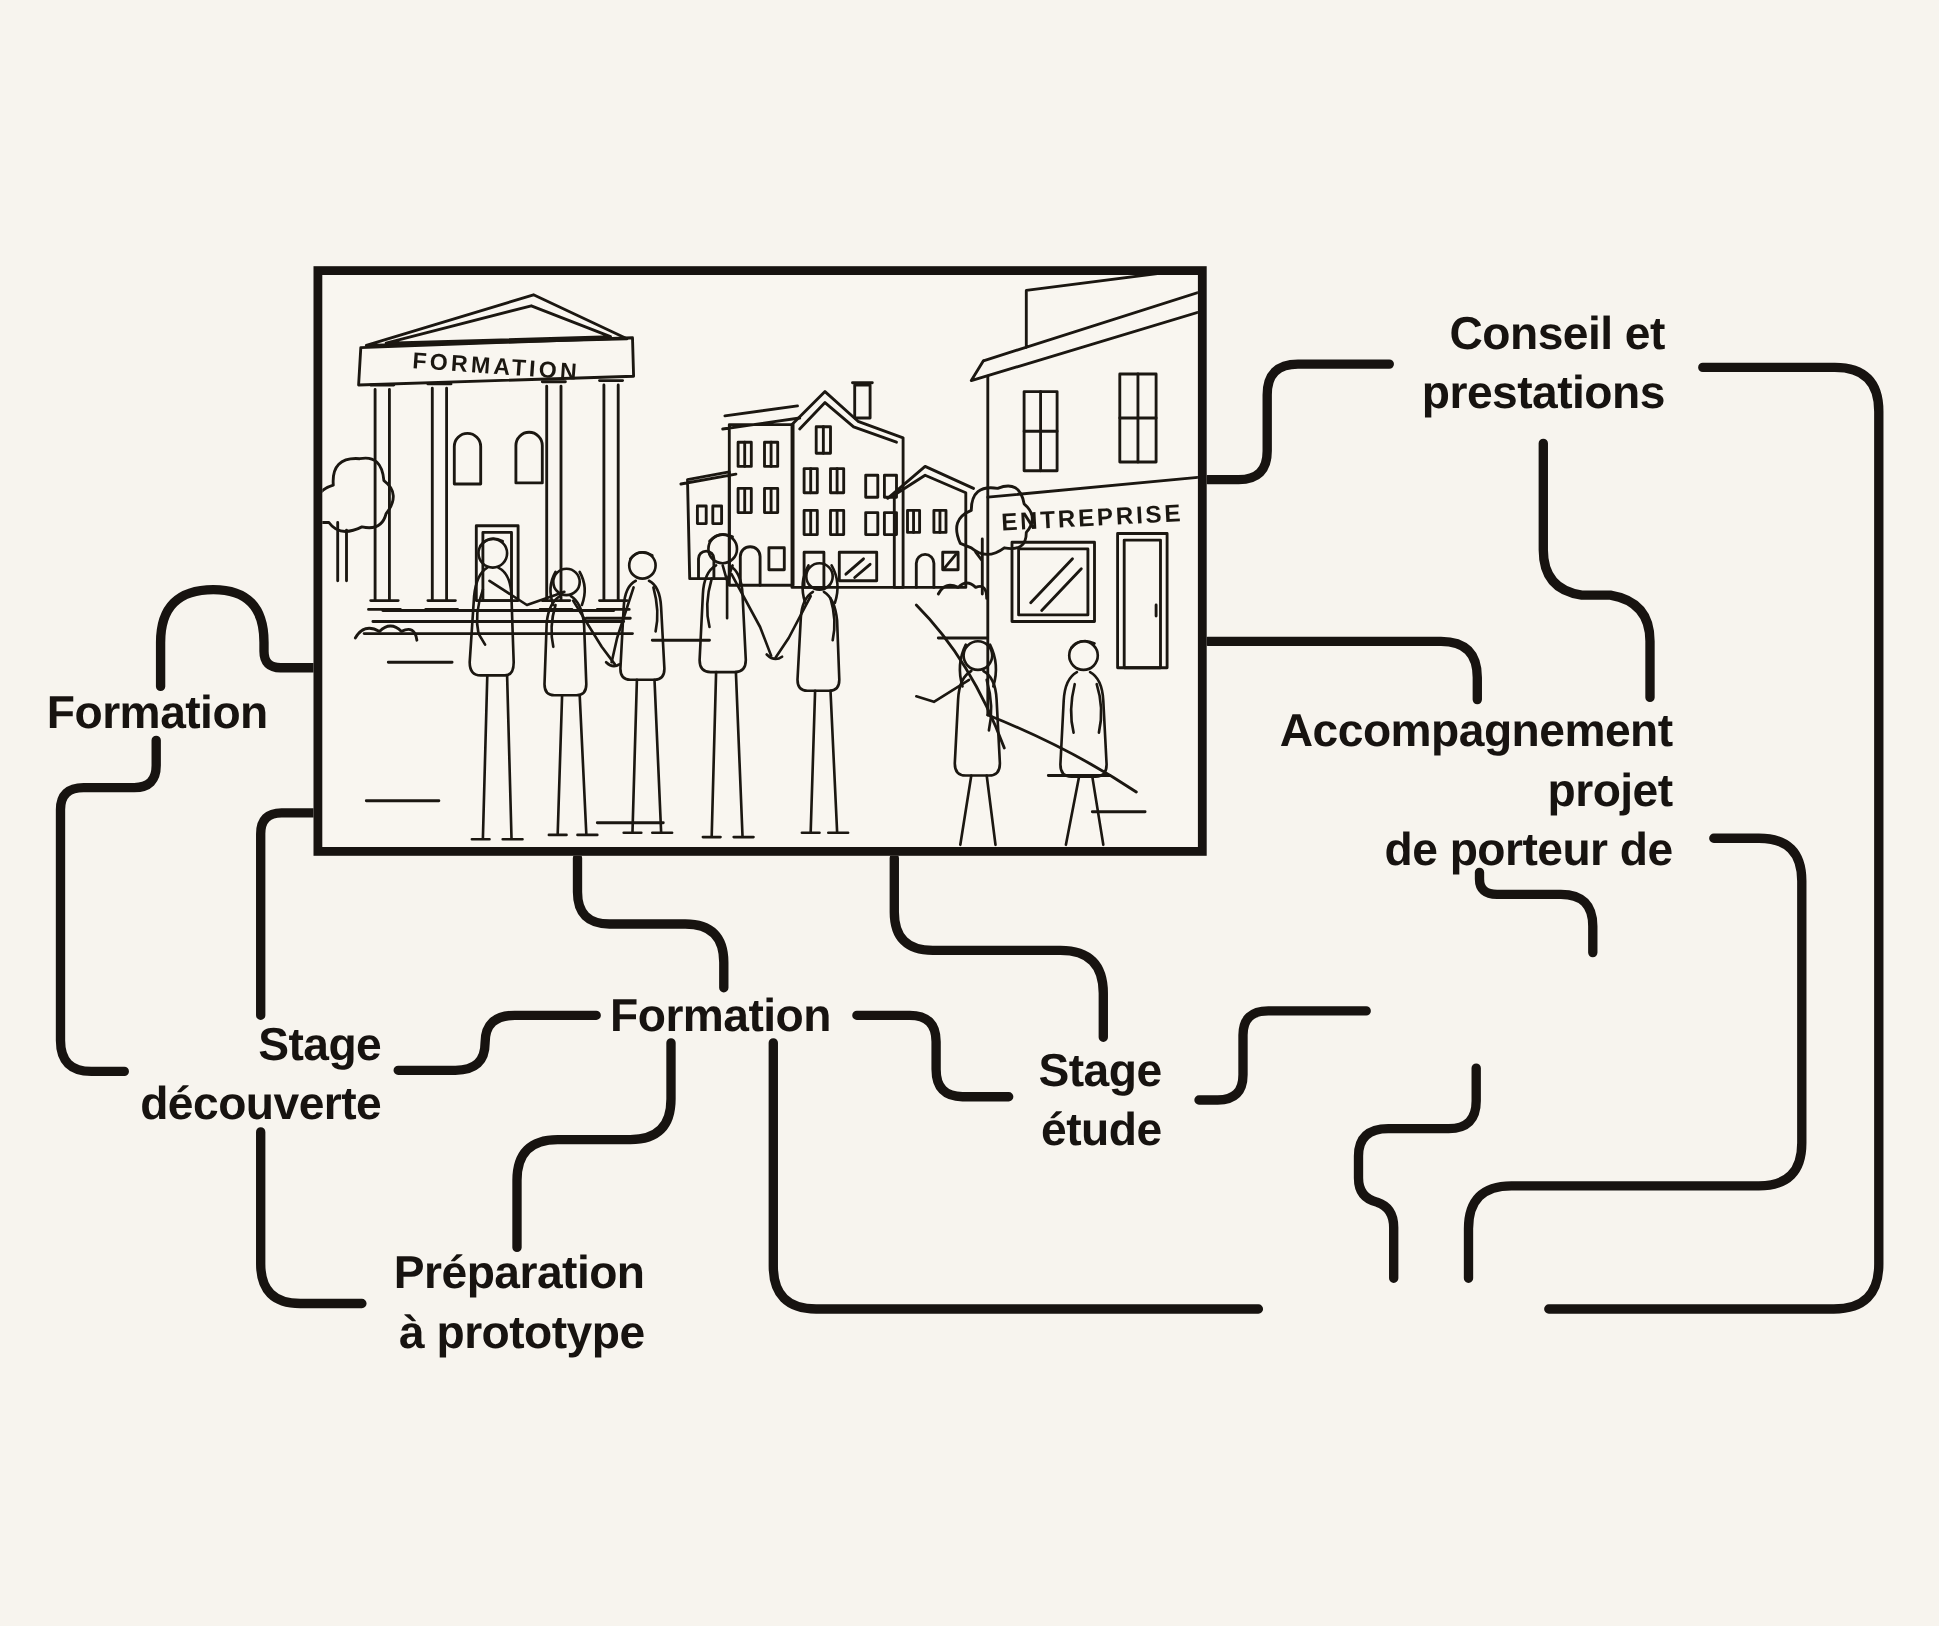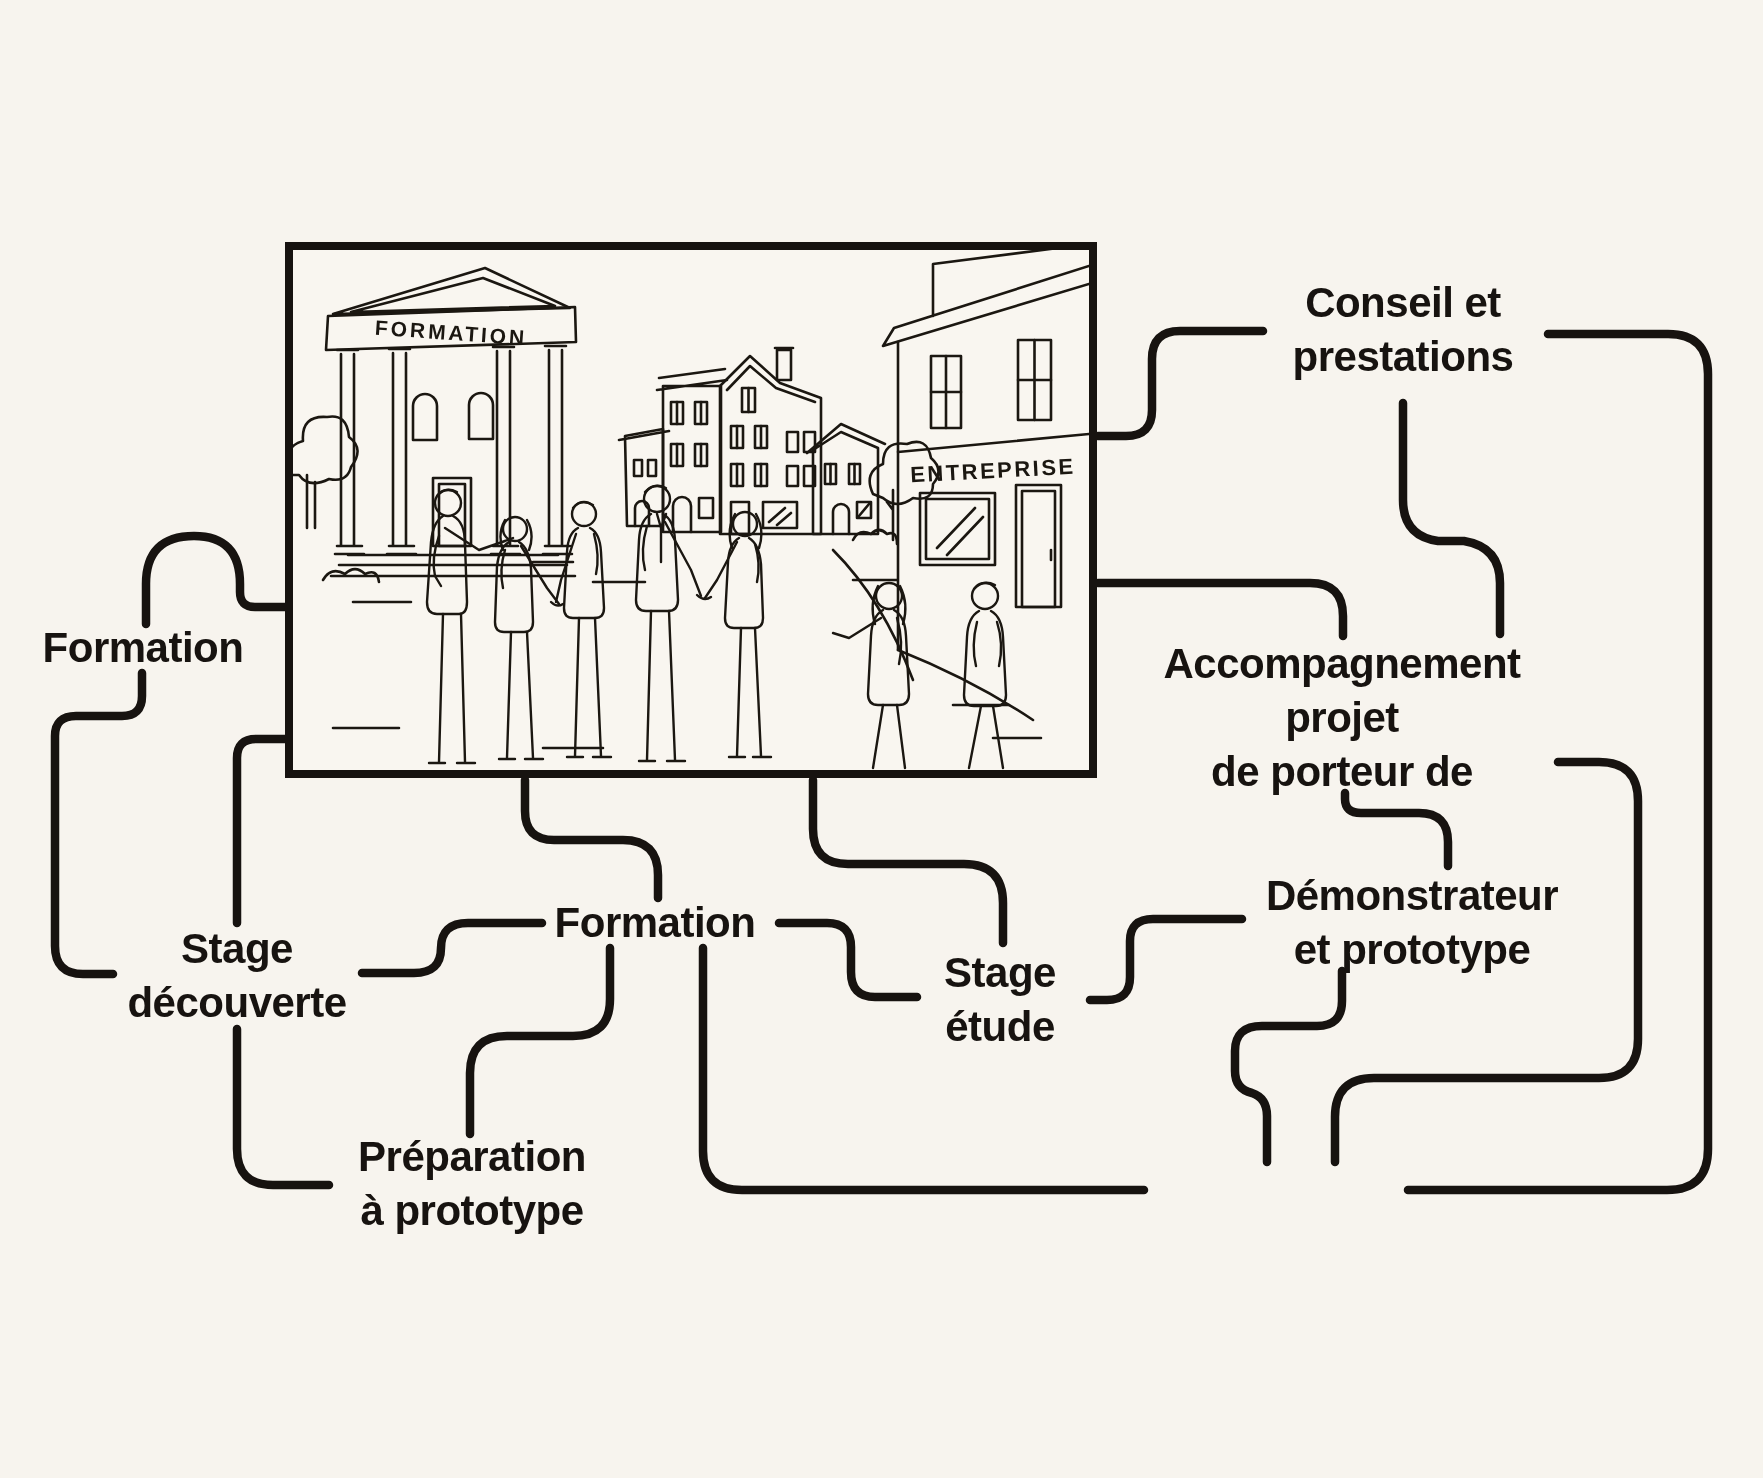--- a/index.html
+++ b/index.html
@@ -6,21 +6,21 @@
   .stage{
     position:relative;width:1763px;height:1478px;overflow:hidden;
     background:#f7f4ee;color:#171310;
     font-family:"Liberation Sans","DejaVu Sans",sans-serif;
   }
   .wires{position:absolute;left:0;top:0;width:1763px;height:1478px;}
   .wires path{fill:none;stroke:#171310;stroke-width:8.5;stroke-linecap:round;stroke-linejoin:round;}
   .node{
     position:absolute;transform:translate(-50%,-50%);
     font-weight:700;font-size:42px;line-height:1.28;letter-spacing:-0.5px;
-    text-align:center;white-space:nowrap;color:#171310;
+    text-align:right;white-space:nowrap;color:#171310;
   }
   .illustration{
     position:absolute;left:285px;top:242px;width:796px;height:520px;
     border:8px solid #171310;background:#f9f6f0;
   }
   .scene{display:block;width:100%;height:100%;}
   .ink{fill:none;stroke:#1b1711;stroke-width:2.6;stroke-linecap:round;stroke-linejoin:round;}
   .people{stroke-width:2.4;}
   .sign{fill:#1b1711;stroke:none;font-weight:600;font-family:"Liberation Sans","DejaVu Sans",sans-serif;}
 </style>
@@ -224,24 +224,20 @@
   <div class="node" style="left:655px;top:923px">
     <div>Formation</div>
   </div>
 
   <div class="node" style="left:1000px;top:1000px">
     <div>Stage</div>
     <div>étude</div>
   </div>
 
 
-  <div class="node" style="left:1412px;top:923px">
-    <div>Démonstrateur</div>
-    <div>et prototype</div>
-  </div>
 
   <div class="node" style="left:1342px;top:718px">
     <div>Accompagnement</div>
     <div>projet</div>
     <div>de porteur de</div>
   </div>
 
   <div class="node" style="left:1403px;top:330px">
     <div>Conseil et</div>
     <div>prestations</div>

